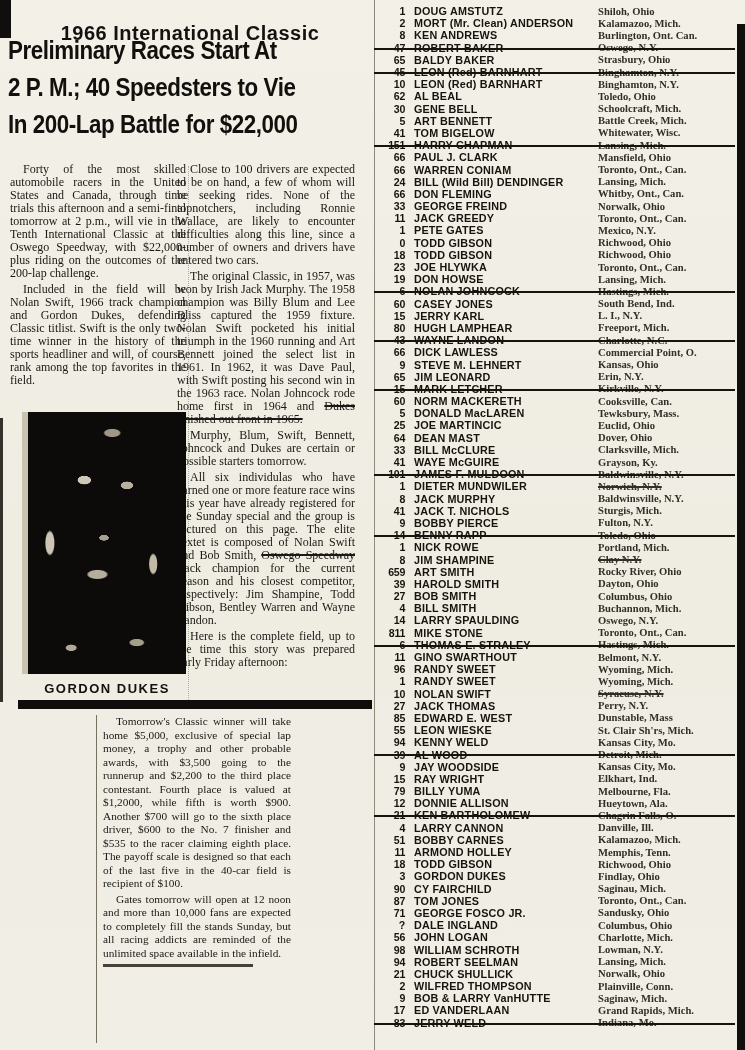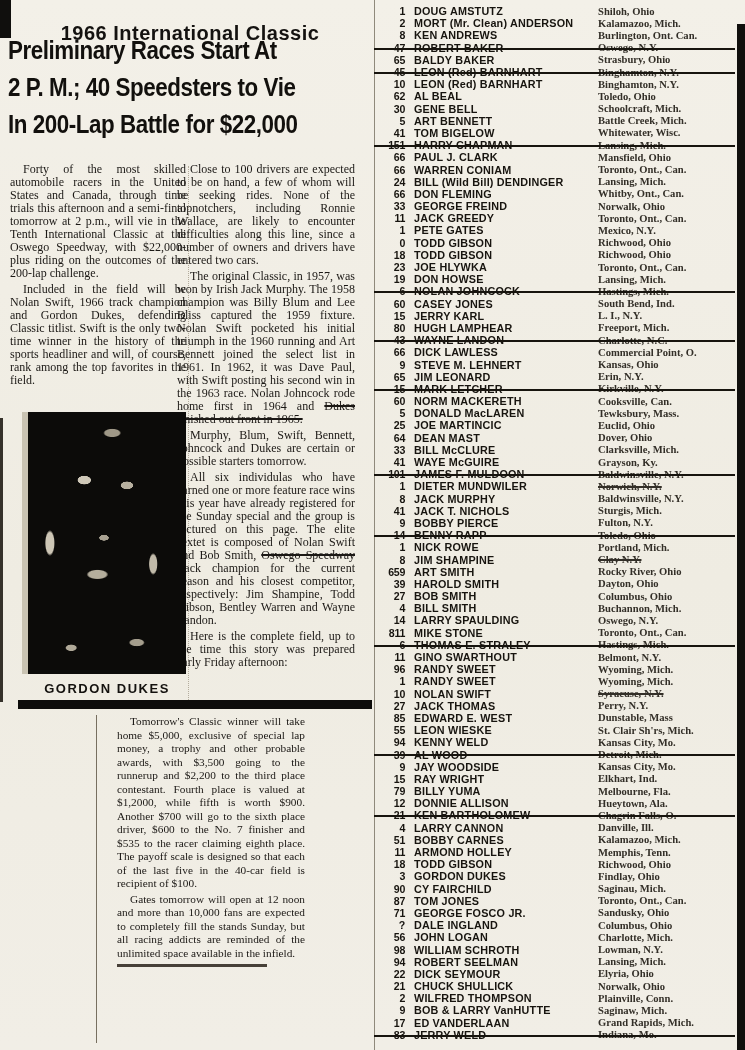--- a/index.html
+++ b/index.html
@@ -43,21 +43,21 @@
            radial-gradient(16px 8px at 70% 88%,#a59e8d 0 40%,transparent 50%),
            radial-gradient(12px 7px at 30% 90%,#b0a998 0 40%,transparent 50%),
            radial-gradient(18px 9px at 55% 8%,#9f9887 0 40%,transparent 50%);}
   .photo-caption{position:absolute;left:22px;top:681px;width:170px;text-align:center;
                  font-family:"Liberation Sans",sans-serif;font-weight:700;font-size:13px;
                  letter-spacing:1.5px;color:#14120f;}
   .black-bar{position:absolute;left:18px;top:700px;width:354px;height:9px;background:#0e0d0b;}
 
   
   .insert{position:absolute;left:96px;top:715px;width:188px;height:328px;overflow:hidden;
-          border-left:1px solid #776f60;padding-left:20px;
+          border-left:1px solid #776f60;padding-left:6px;
           font-size:11.3px;line-height:13.5px;text-align:justify;}
   .insert p{margin:0 0 2px 0;text-indent:13px;}
   .end-rule{width:150px;height:3px;background:#474038;margin-top:4px;}
 
   
   .roster{position:absolute;left:379px;top:5px;width:354px;}
   .rrow{position:relative;height:12.19px;display:flex;align-items:center;white-space:nowrap;}
   .num{flex:none;width:26px;text-align:right;font-family:"Liberation Sans",sans-serif;
        font-weight:700;font-size:10.6px;letter-spacing:-0.3px;color:#17140f;}
   .name{flex:none;margin-left:9px;font-family:"Liberation Sans",sans-serif;font-weight:700;
@@ -498,25 +498,20 @@
         <span class="num">98</span>
         <span class="name">WILLIAM SCHROTH</span>
         <span class="city">Lowman, N.Y.</span>
       </div>
       <div class="rrow">
         <span class="num">94</span>
         <span class="name">ROBERT SEELMAN</span>
         <span class="city">Lansing, Mich.</span>
       </div>
       <div class="rrow">
-        <span class="num">22</span>
-        <span class="name">DICK SEYMOUR</span>
-        <span class="city">Elyria, Ohio</span>
-      </div>
-      <div class="rrow">
         <span class="num">21</span>
         <span class="name">CHUCK SHULLICK</span>
         <span class="city">Norwalk, Ohio</span>
       </div>
       <div class="rrow">
         <span class="num">2</span>
         <span class="name">WILFRED THOMPSON</span>
         <span class="city">Plainville, Conn.</span>
       </div>
       <div class="rrow">

